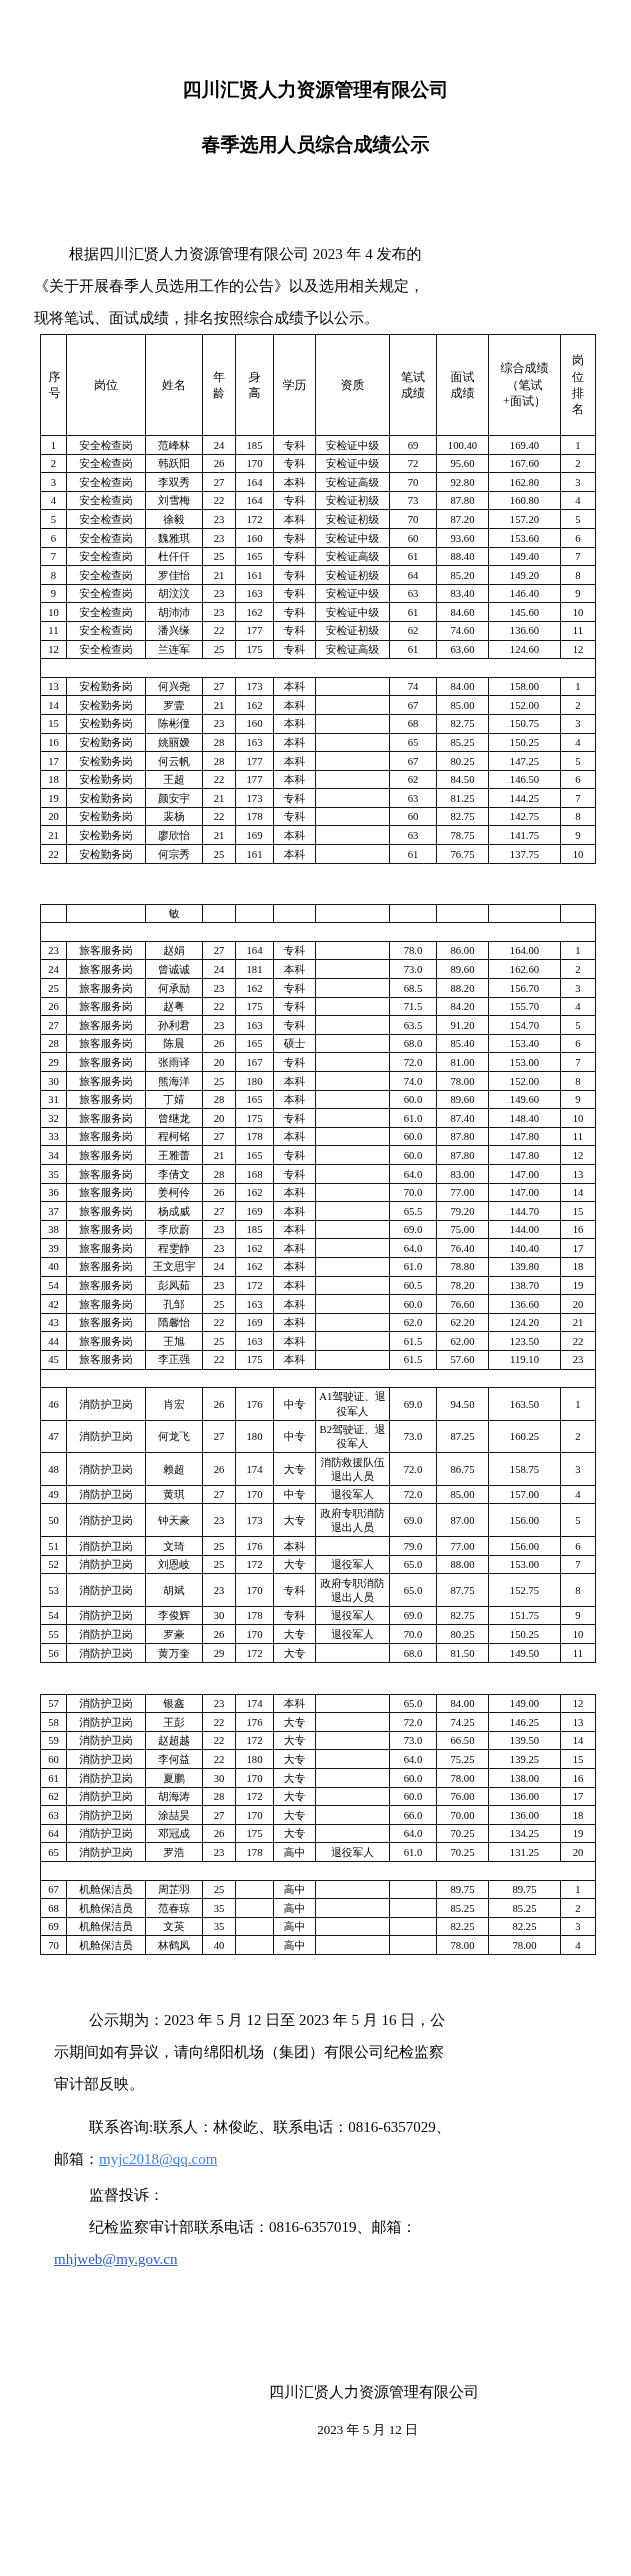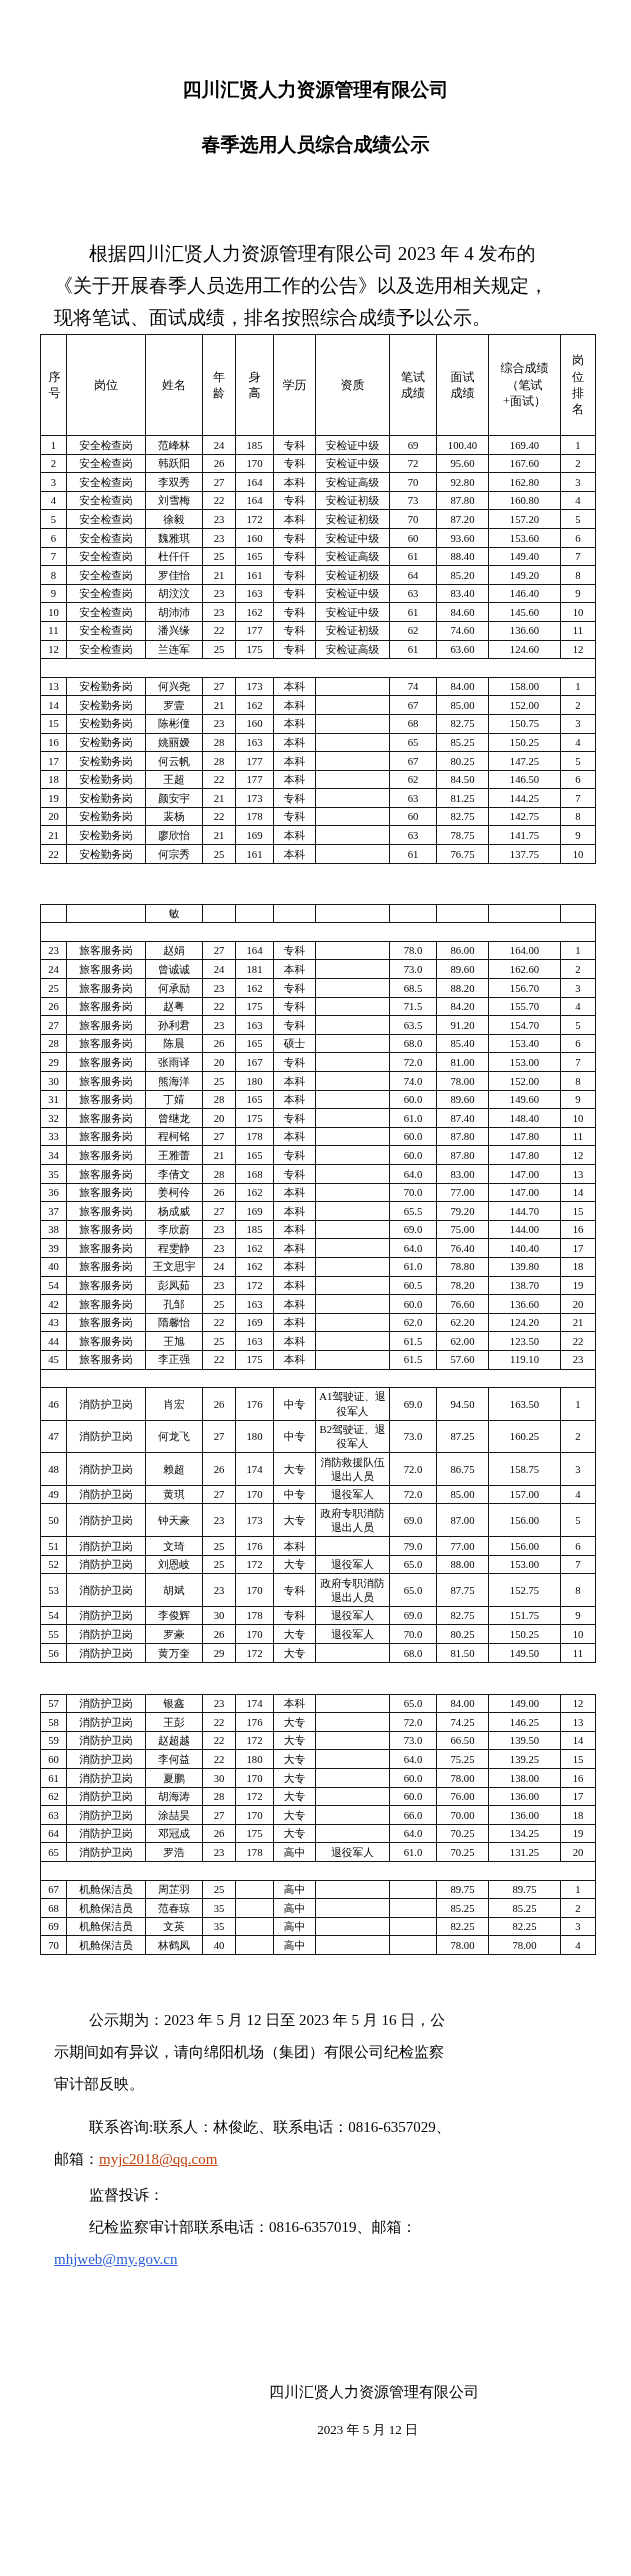--- a/index.html
+++ b/index.html
@@ -4,21 +4,21 @@
 <style>
   html,body { margin:0; padding:0; }
   body {
     width:631px; height:2576px; background:#ffffff; overflow:hidden;
     font-family:"Liberation Serif","DejaVu Serif",serif; color:#000;
   }
   .doc { width:631px; }
   .title { text-align:center; font-weight:bold; font-size:19px; line-height:25px; }
   .t1 { margin-top:77px; }
   .t2 { margin-top:30px; }
-  .intro { margin:81px 38px 0 54px; font-size:19px; line-height:32px; }
+  .intro { margin:81px 38px 0 34px; font-size:15px; line-height:32px; }
   .line { white-space:nowrap; }
   .indent { text-indent:35px; }
 
   table.score-table {
     border-collapse:collapse; table-layout:fixed; width:555px; margin-left:40px;
     border:1.3px solid #111;
   }
   .seg1 { margin-top:0px; }
   .seg2 { margin-top:40px; }
   .seg3 { margin-top:31px; }
@@ -1049,21 +1049,21 @@
       </tbody>
   </table>
 
   <div class="footer">
     <div class="fline indent">公示期为：2023 年 5 月 12 日至 2023 年 5 月 16 日，公</div>
     <div class="fline">示期间如有异议，请向绵阳机场（集团）有限公司纪检监察</div>
     <div class="fline">审计部反映。</div>
 
     <div class="fline indent p2">联系咨询:联系人：林俊屹、联系电话：0816-6357029、</div>
     <div class="fline">
-      <span>邮箱：</span><a class="link" style="color: #c2410c;">myjc2018@qq.com</a>
+      <span>邮箱：</span><a class="link" style="color: #3b82f6;">myjc2018@qq.com</a>
     </div>
 
     <div class="fline indent p3">监督投诉：</div>
     <div class="fline indent">纪检监察审计部联系电话：0816-6357019、邮箱：</div>
     <div class="fline">
       <a class="link" style="color: rgb(43, 92, 217);">mhjweb@my.gov.cn</a>
     </div>
 
     <div class="sig-company">四川汇贤人力资源管理有限公司</div>
     <div class="sig-date">2023 年 5 月 12 日</div>

